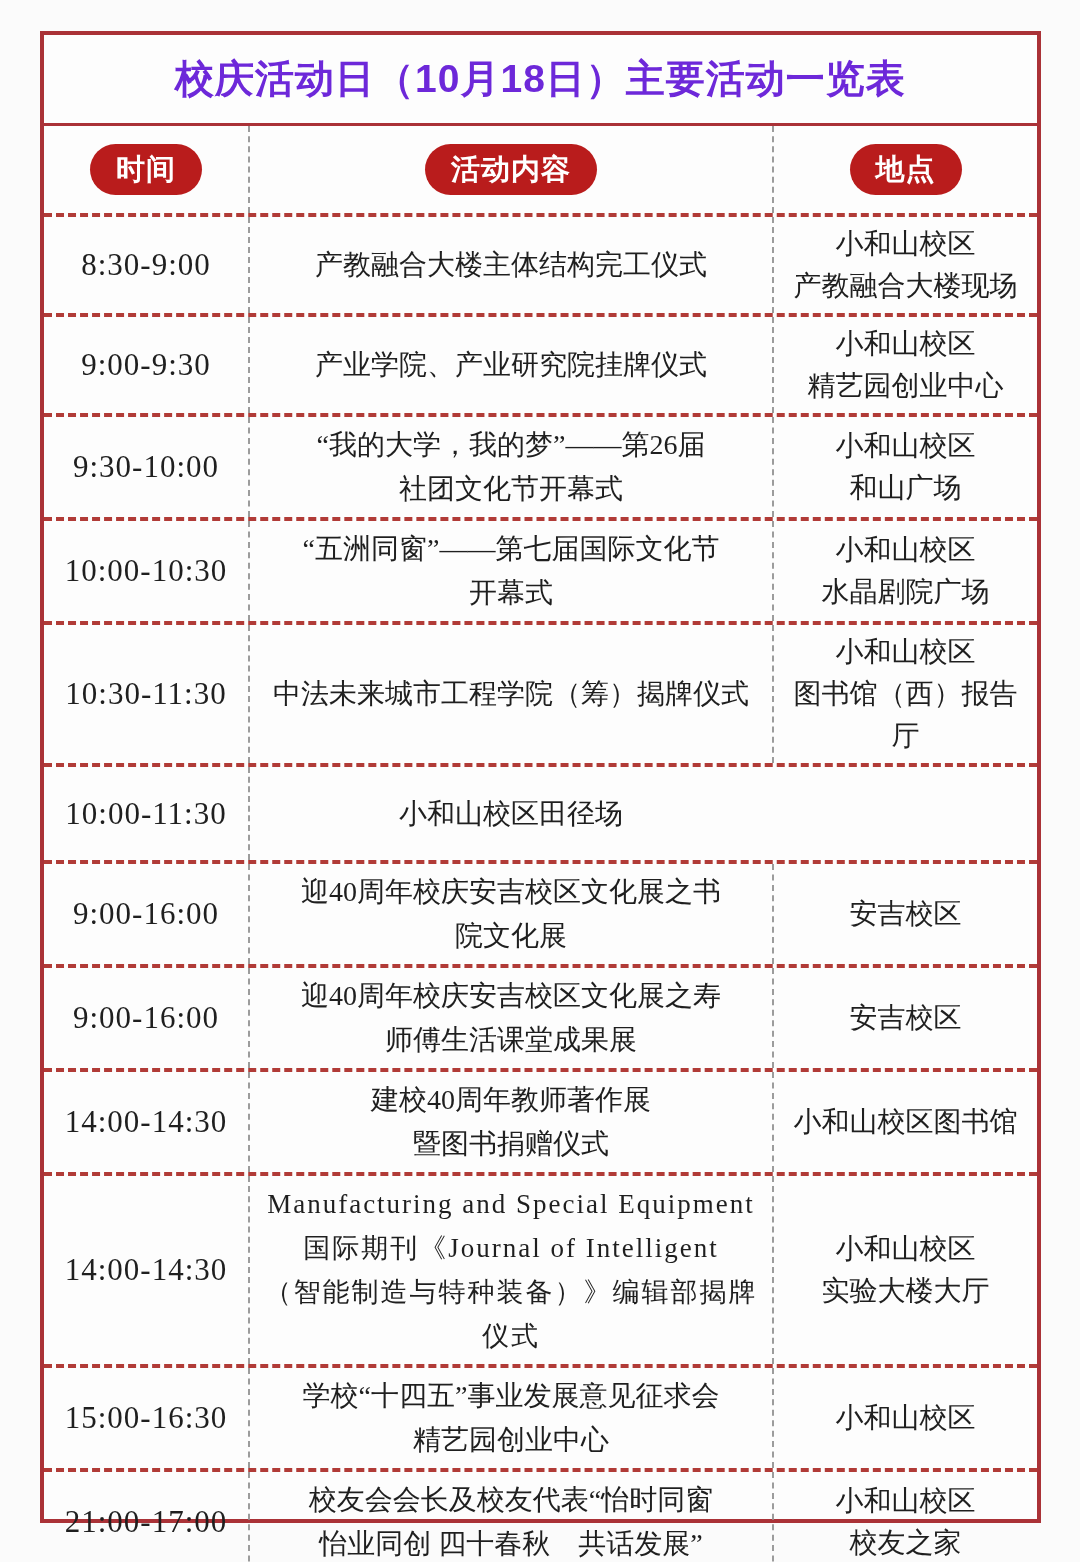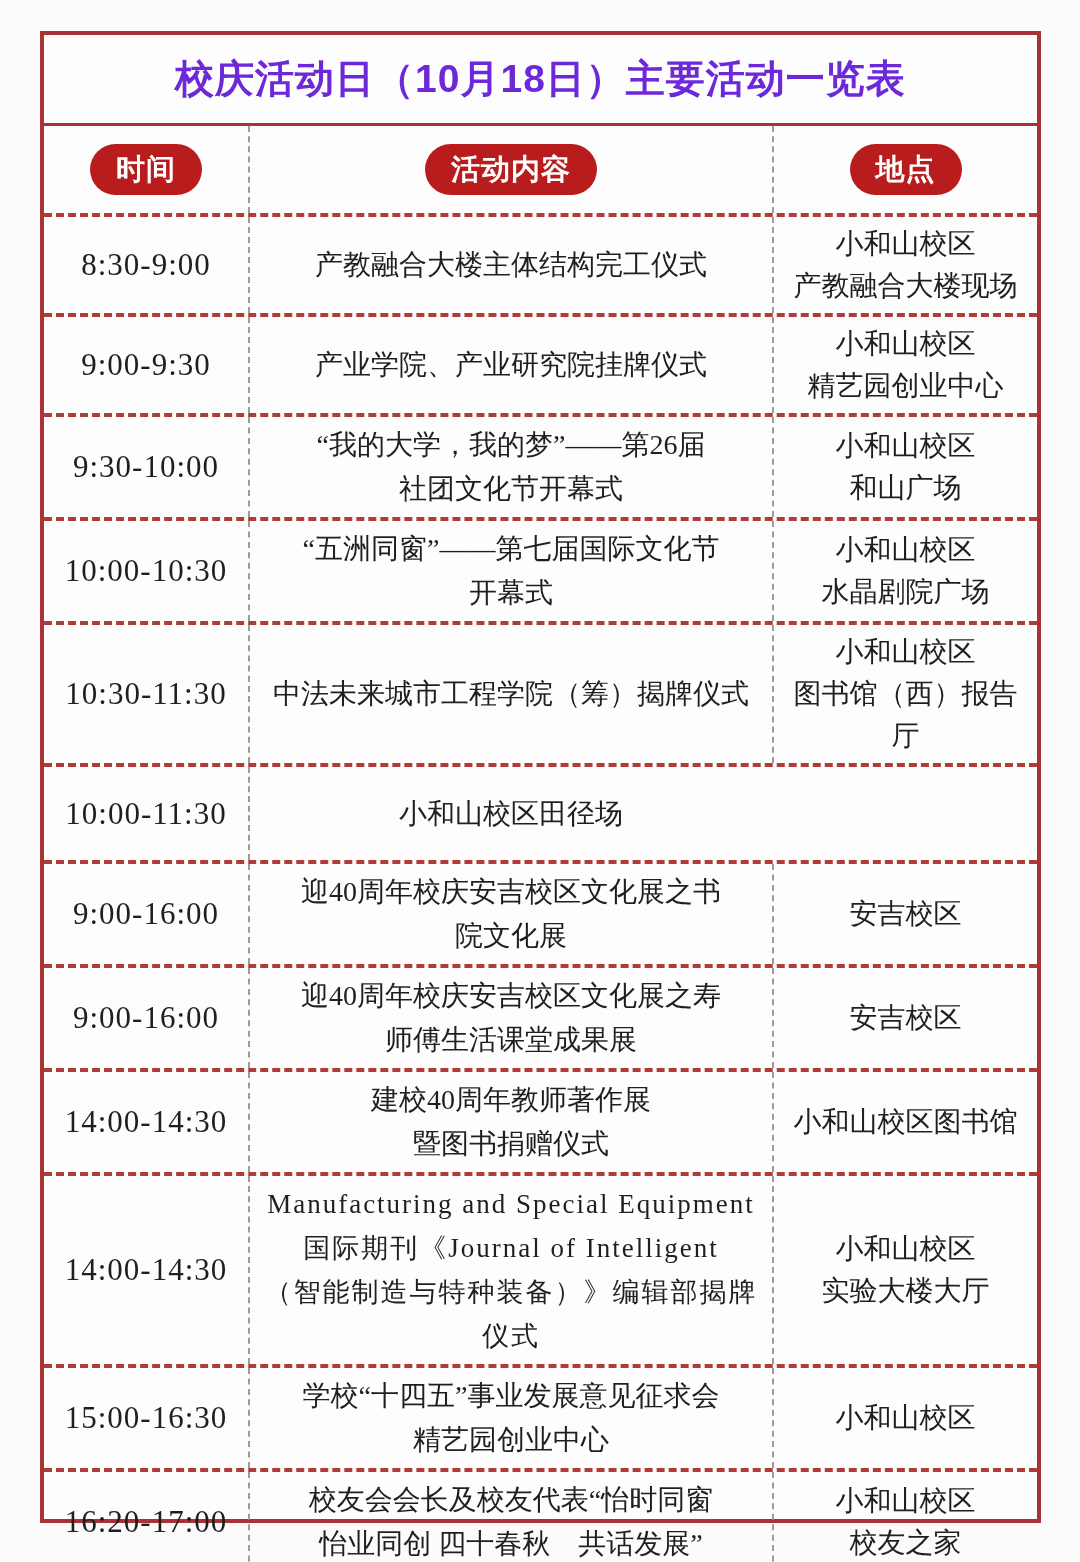--- a/index.html
+++ b/index.html
@@ -230,21 +230,21 @@
           <div class="line">学校“十四五”事业发展意见征求会</div>
           <div class="line">精艺园创业中心</div>
         </div>
     <div class="cell c3">
           <div class="line">小和山校区</div>
         </div>
   </div>
 
   <div class="grid-row data-row">
     <div class="cell c1">
-      <span class="time-text">16:20-17:00</span>
+      <span class="time-text">21:00-17:00</span>
     </div>
     <div class="cell c2">
           <div class="line">校友会会长及校友代表“怡时同窗</div>
           <div class="line">怡业同创 四十春秋　共话发展”</div>
         </div>
     <div class="cell c3">
           <div class="line">小和山校区</div>
           <div class="line">校友之家</div>
         </div>
   </div>

